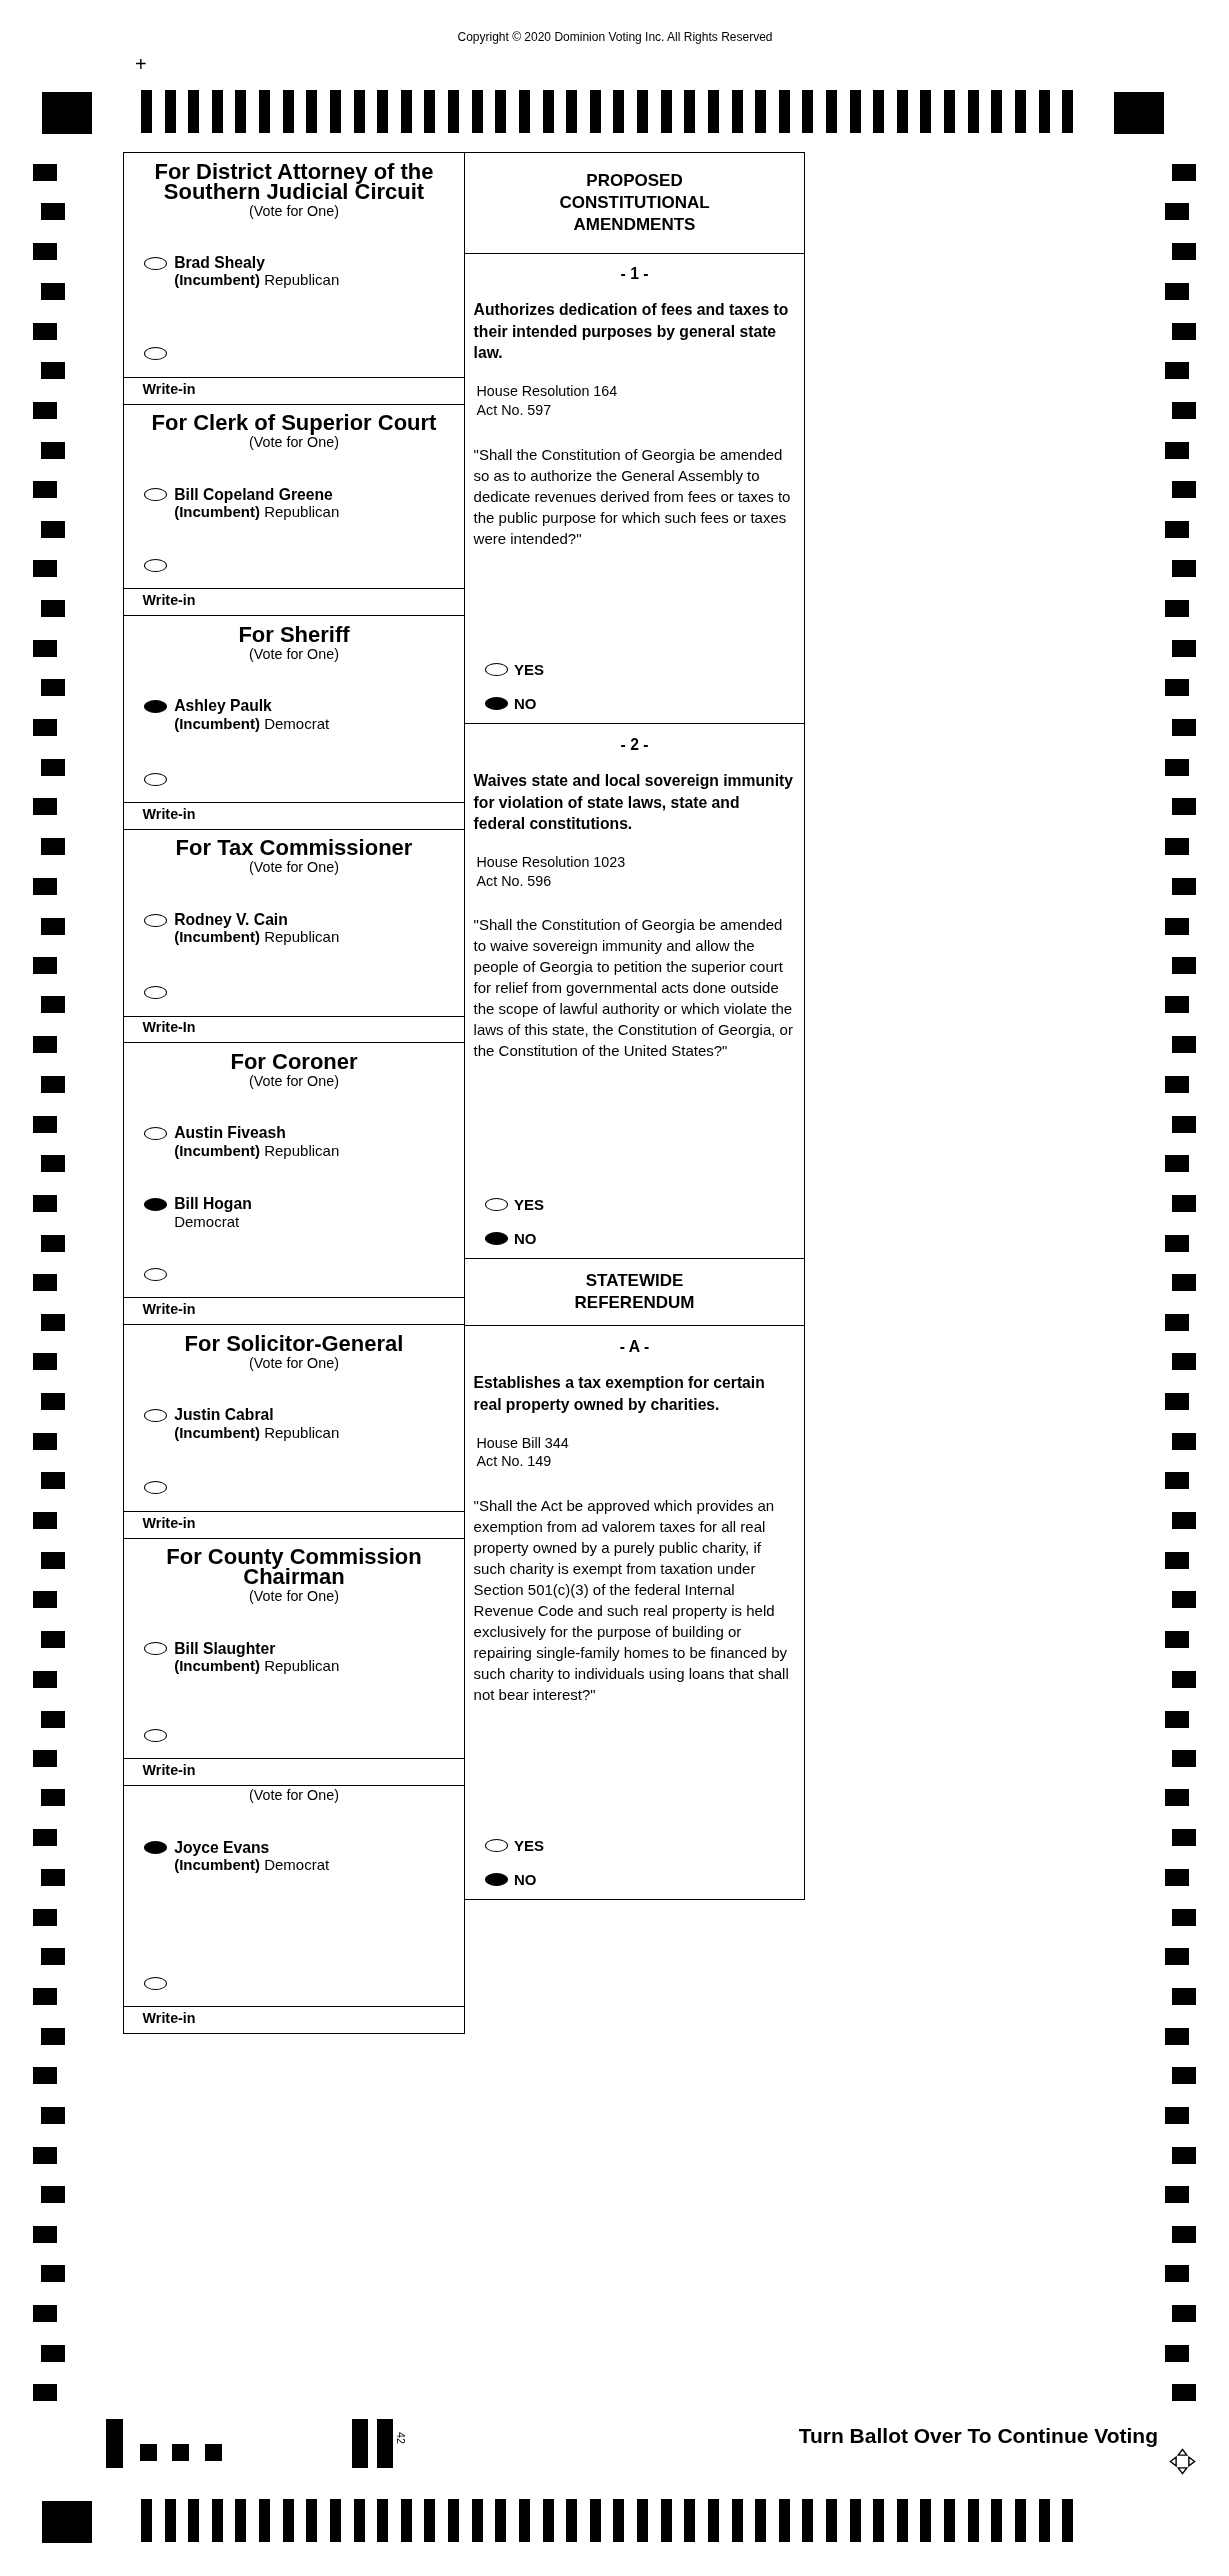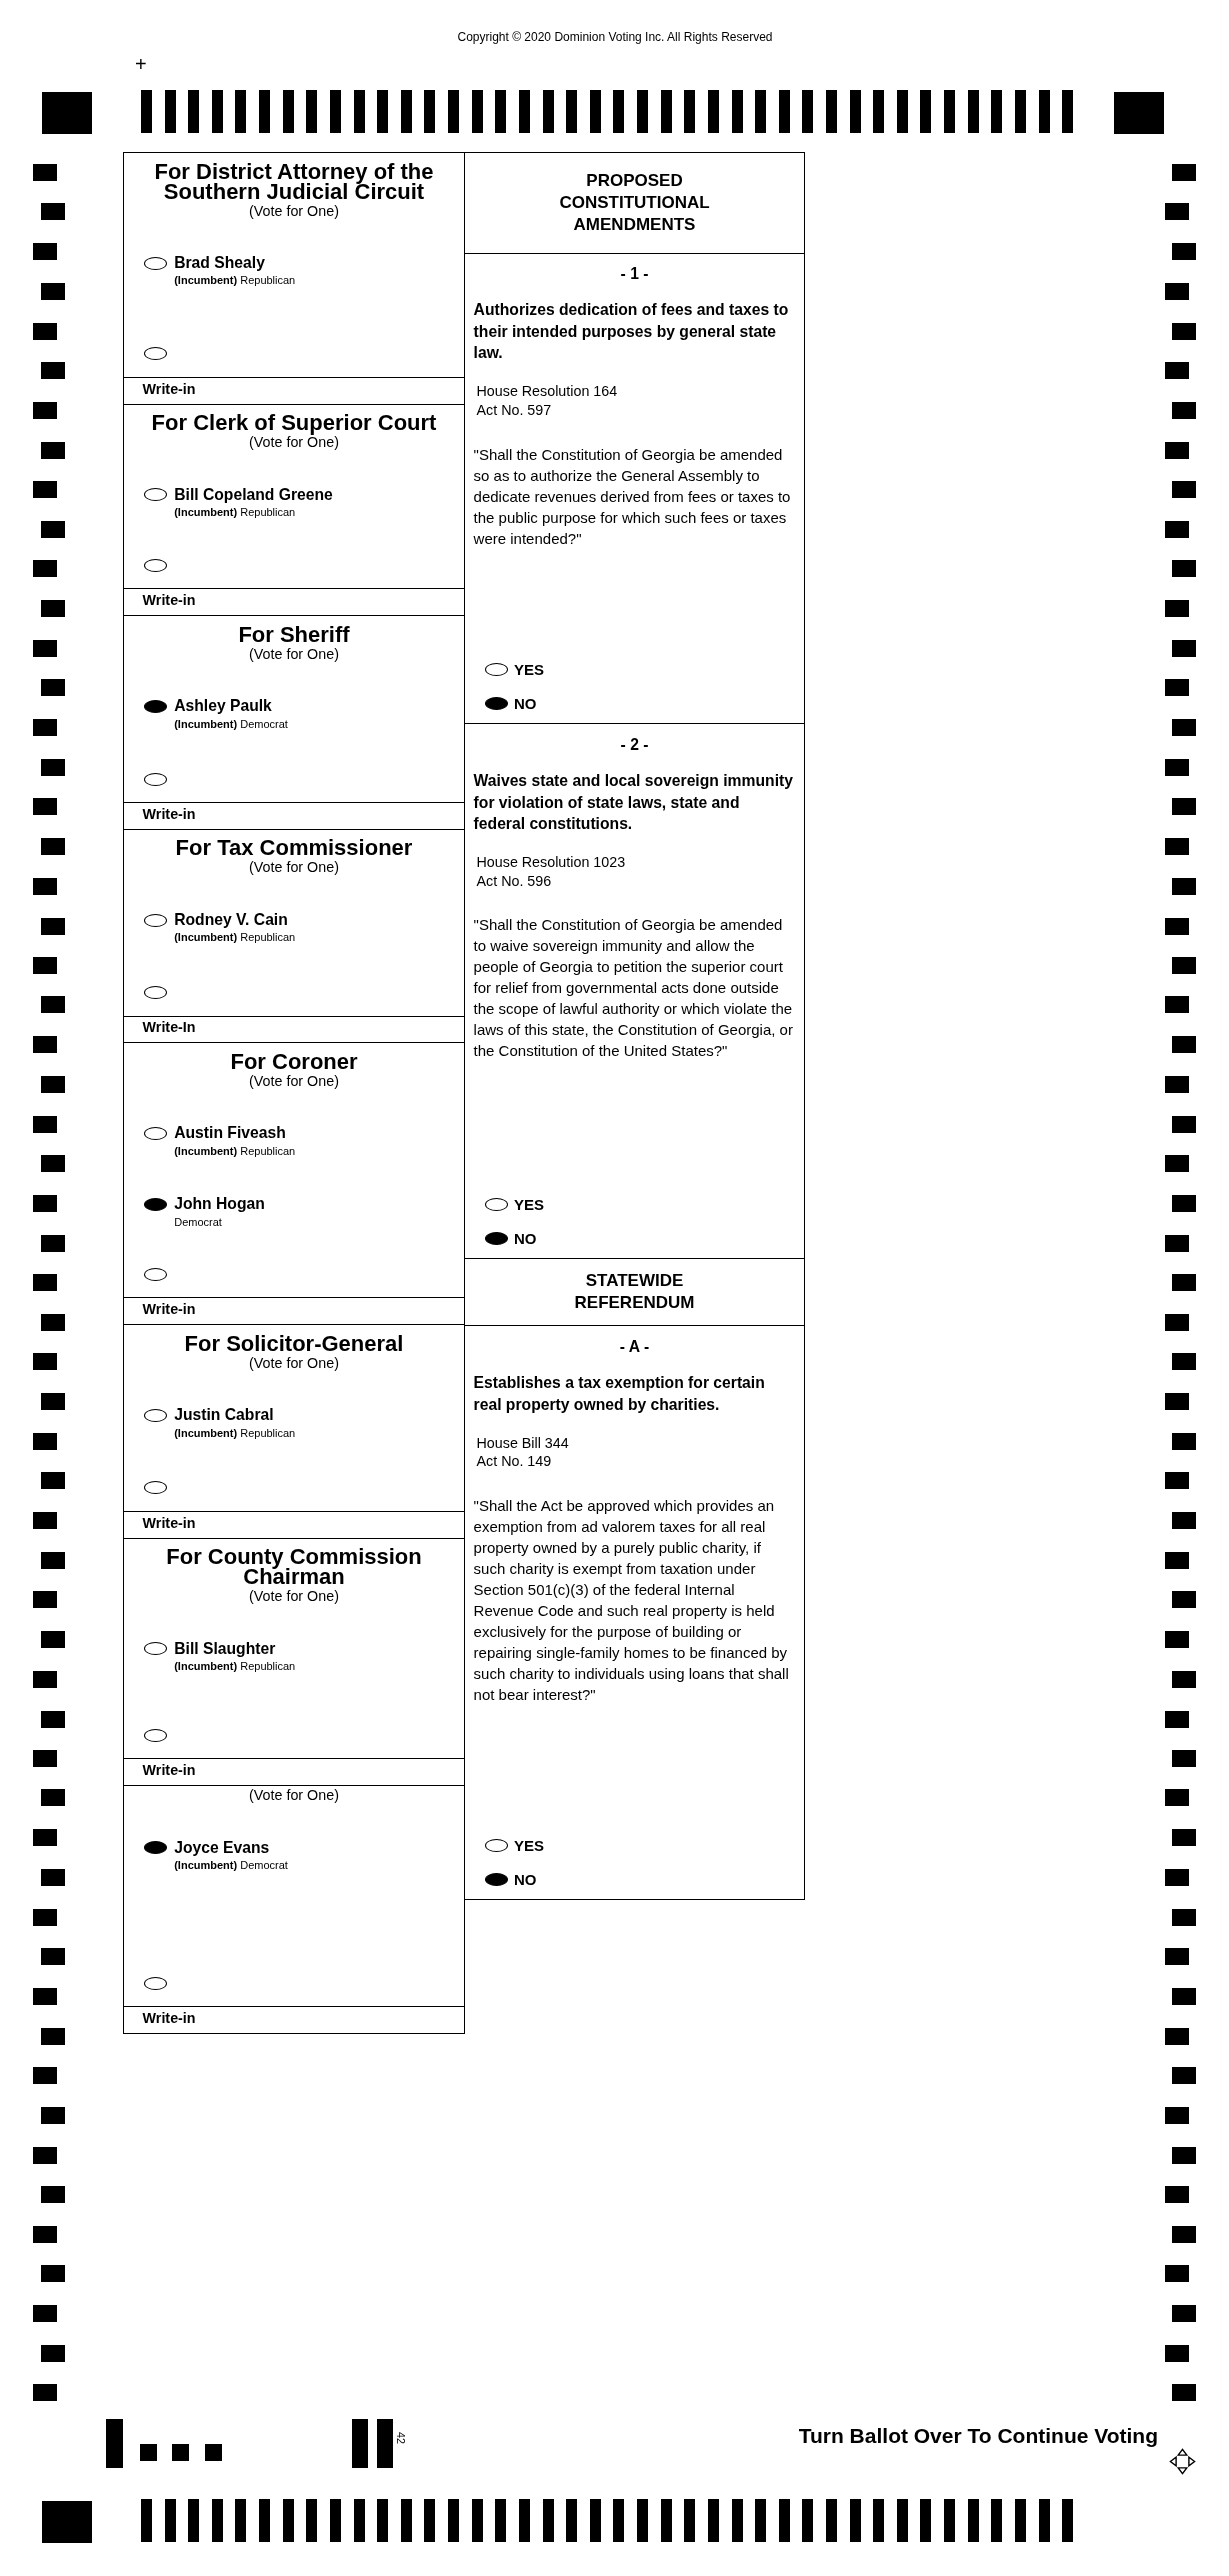--- a/index.html
+++ b/index.html
@@ -29,21 +29,21 @@
   .contest:nth-of-type(7){height:249px}
   .contest:nth-of-type(8){height:249px}
   .contest-title { font-weight:bold; font-size:22px; line-height:20px; text-align:center; padding-top:8.6px; }
   .vote-for { font-size:14.3px; line-height:19.3px; text-align:center; }
   .candidate { display:flex; align-items:flex-start; gap:7.2px; padding-left:20px; margin-top:33px; }
   .candidate + .candidate { margin-top:36px; }
   .oval { display:inline-block; width:23px; height:13px; border:1.4px solid #000; border-radius:50%;
           background:#fff; flex:0 0 auto; margin-top:2.9px; }
   .oval.filled { background:#000; }
   .cand-name { font-weight:bold; font-size:15.7px; line-height:18.6px; }
-  .cand-detail { font-size:11px; line-height:16.5px; }
+  .cand-detail { font-size:15px; line-height:16.5px; }
   .cand-detail .inc { font-weight:bold; }
   .writein-block { margin-top:auto; }
   .extra-oval { padding-left:20px; margin-bottom:14.3px; }
   .writein-line { border-top:1.4px solid #000; height:0; }
   .writein-label { font-weight:bold; font-size:14.3px; line-height:17px; padding:2.9px 0 6.4px 18.6px; }
 
   
   .rc-box { border:1.4px solid #000; display:flex; flex-direction:column; background:#fff; }
   .rc-box + .rc-box { margin-top:-1.4px; }
   .rc-header { justify-content:center; text-align:center; font-weight:bold; font-size:17px; line-height:22px; }
@@ -361,21 +361,21 @@
         <div class="candidate">
           <span class="oval"></span>
           <div class="cand-info">
             <div class="cand-name">Austin Fiveash</div>
             <div class="cand-detail"><span class="inc">(Incumbent)</span> <span class="party">Republican</span></div>
           </div>
         </div>
         <div class="candidate">
           <span class="oval filled"></span>
           <div class="cand-info">
-            <div class="cand-name">John Hogan</div>
+            <div class="cand-name">Bill Hogan</div>
             <div class="cand-detail"><span class="party">Democrat</span></div>
           </div>
         </div>
         <div class="writein-block">
           <div class="extra-oval"><span class="oval"></span></div>
           <div class="writein-line"></div>
           <div class="writein-label">Write-in</div>
         </div>
       </section>
       <section class="contest">

